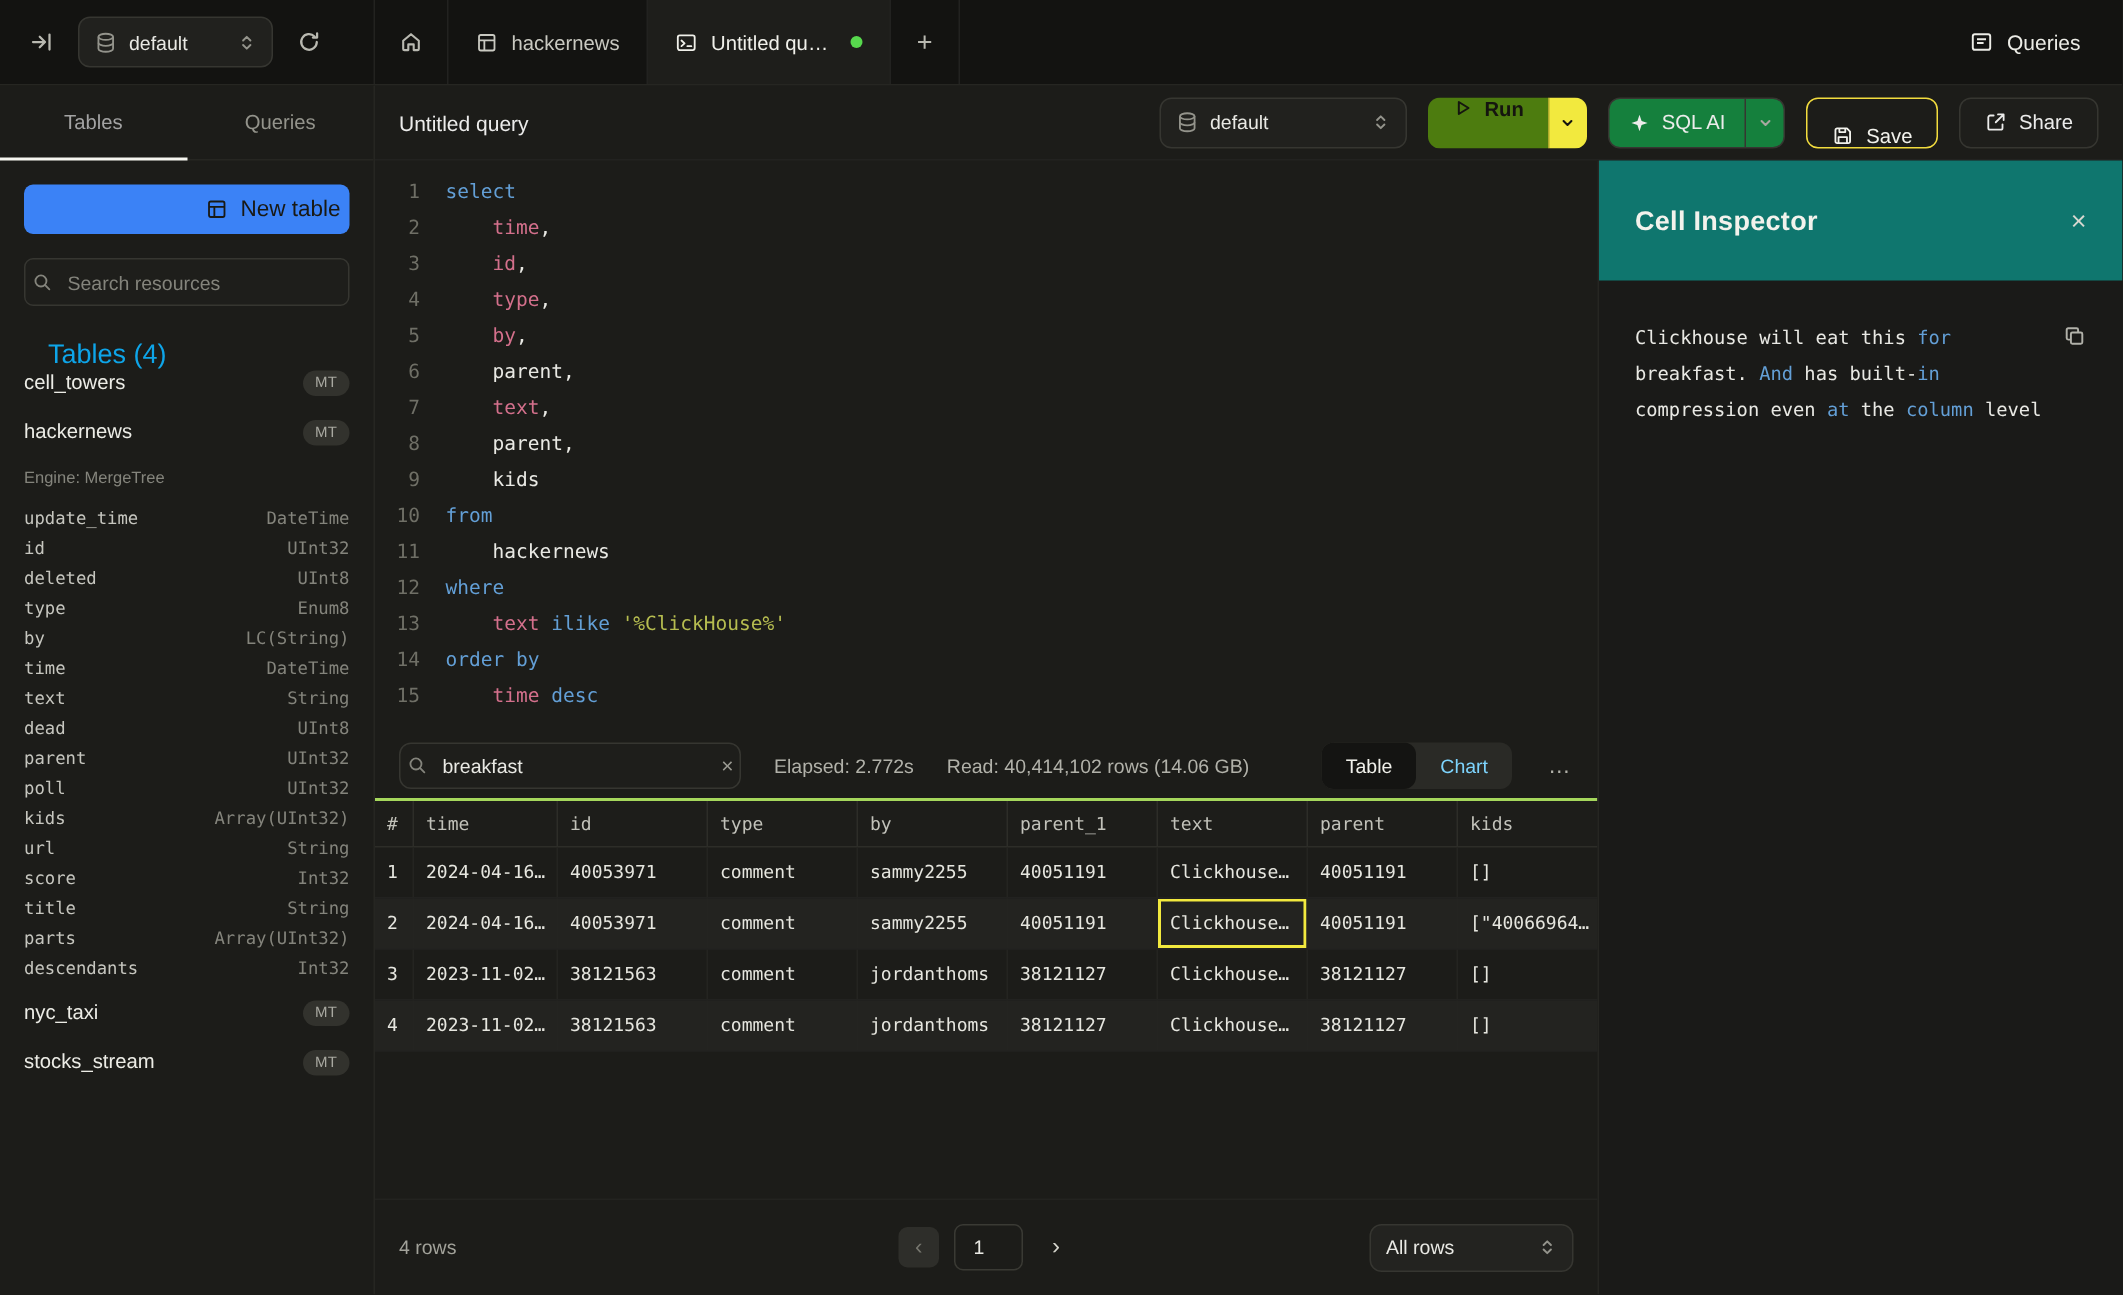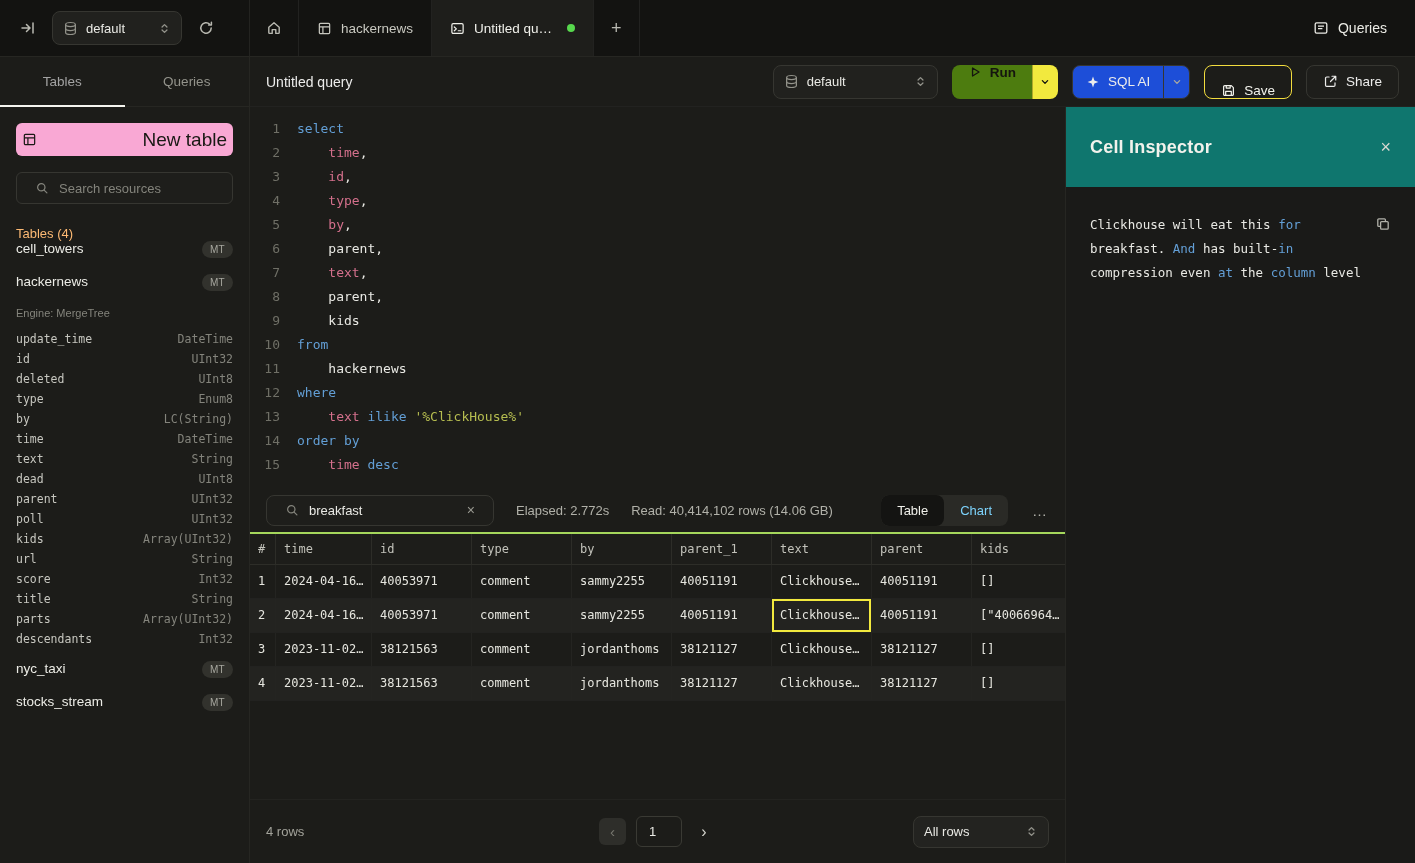--- a/index.html
+++ b/index.html
@@ -35,45 +35,45 @@
   
   .shell { display:flex; flex:1; min-height:0; }
 
   
   .sidebar { width:250px; flex:none; border-right:1px solid #262622; display:flex; flex-direction:column; background:#1c1c19; }
   .sb-tabs { height:50px; flex:none; display:flex; border-bottom:1px solid #262622; }
   .sb-tab { flex:1; display:flex; align-items:center; justify-content:center; font-size:13.5px; color:#93938b; cursor:pointer; position:relative; }
   .sb-tab.active { color:#a3a3a3; }
   .sb-tab.active::after { content:""; position:absolute; left:0; right:0; bottom:-1px; height:2px; background:#f5f5ef; }
   .sb-body { padding:16px; overflow:hidden; }
-  .new-table-btn { width:100%; height:33px; background:#f9a8d4; color:#191914; border:none; border-radius:6px; display:flex; align-items:center; justify-content:space-between; gap:8px; font-size:19px; cursor:pointer; }
-  .search-box { display:flex; align-items:center; gap:8px; height:32px; border:1px solid #363631; border-radius:6px; background:#1e1e1b; padding:0 18px; margin-top:16px; }
+  .new-table-btn { width:100%; height:33px; background:#3b82f6; color:#191914; border:none; border-radius:6px; display:flex; align-items:center; justify-content:flex-end; gap:8px; font-size:15px; cursor:pointer; }
+  .search-box { display:flex; align-items:center; gap:8px; height:32px; border:1px solid #363631; border-radius:6px; background:#1e1e1b; padding:0 4px; margin-top:16px; }
   .search-box input { background:none; border:none; outline:none; color:#e9e9e4; font-size:13px; font-family:inherit; flex:1; min-width:0; }
   .search-box input::placeholder { color:#84847c; }
   .search-ic { color:#84847c; display:flex; }
-  .sb-section { margin-top:22px; font-size:13px; color:#fdba74; }
+  .sb-section { margin-top:22px; font-size:18px; color:#0ea5e9;margin-left:16px; }
   .tbl-item { display:flex; align-items:flex-start; justify-content:space-between; height:33px; cursor:pointer; }
   .tbl-name { font-size:13.5px; color:#ecece6; }
   .badge { background:#32322d; color:#a8a8a0; font-size:10px; padding:3px 8px; border-radius:9px; letter-spacing:.3px; }
   .engine { font-size:11px; color:#84847c; margin:0 0 10px; }
   .col-list { display:flex; flex-direction:column; margin-bottom:12px; }
   .col-row { display:flex; justify-content:space-between; align-items:center; height:20px; cursor:default; }
   .col-name { font-family:"DejaVu Sans Mono", monospace; font-size:11.5px; color:#c6c6bf; }
   .col-type { font-family:"DejaVu Sans Mono", monospace; font-size:11.5px; color:#84847c; }
 
   
   .content { flex:1; display:flex; flex-direction:column; min-width:0; }
   .main-hdr { height:50px; flex:none; display:flex; align-items:center; padding:0 16px; border-bottom:1px solid #222220; }
   .q-title { font-size:14px; color:#ececeb; }
   .hdr-controls { margin-left:auto; display:flex; align-items:center; gap:14px; }
   .hdr-db { width:165px; }
   .run-group { display:flex; border-radius:8px; overflow:hidden; }
   .run-main { display:flex; align-items:flex-start; gap:8px; background:#4d7c0f; border:none; color:#15150f; font-size:13.5px; font-weight:600; height:34px; padding:0 16px; cursor:pointer; }
   .run-caret { background:#f2e93e; border:none; border-left:1px solid rgba(0,0,0,.28); width:26px; display:flex; align-items:center; justify-content:center; color:#15150f; cursor:pointer; }
-  .grp { display:flex; border:1px solid #363631; border-radius:8px; background:#1d4ed8; height:34px; align-items:stretch; }
+  .grp { display:flex; border:1px solid #363631; border-radius:8px; background:#15803d; height:34px; align-items:stretch; }
   .grp-main { display:flex; align-items:center; gap:8px; background:none; border:none; color:#ececeb; font-size:13.5px; padding:0 13px; cursor:pointer; }
   .grp-caret { background:none; border:none; border-left:1px solid #363631; width:26px; color:#a8a8a0; display:flex; align-items:center; justify-content:center; cursor:pointer; }
   .save-btn { display:flex; align-items:flex-end; gap:8px; background:none; border:1.5px solid #f2dc3e; border-radius:8px; height:34px; padding:0 16px; color:#f2f2ec; font-size:13.5px; cursor:pointer; }
   .ghost-btn { display:flex; align-items:center; gap:8px; background:#1e1e1b; border:1px solid #363631; border-radius:8px; height:34px; padding:0 16px; color:#ececeb; font-size:13.5px; cursor:pointer; }
 
   .work { flex:1; display:flex; min-height:0; }
   .main { flex:1; min-width:0; display:flex; flex-direction:column; }
 
   
   .editor { height:381px; flex:none; padding-top:10px; font-family:"DejaVu Sans Mono", monospace; font-size:13px; overflow:hidden; cursor:text; }

